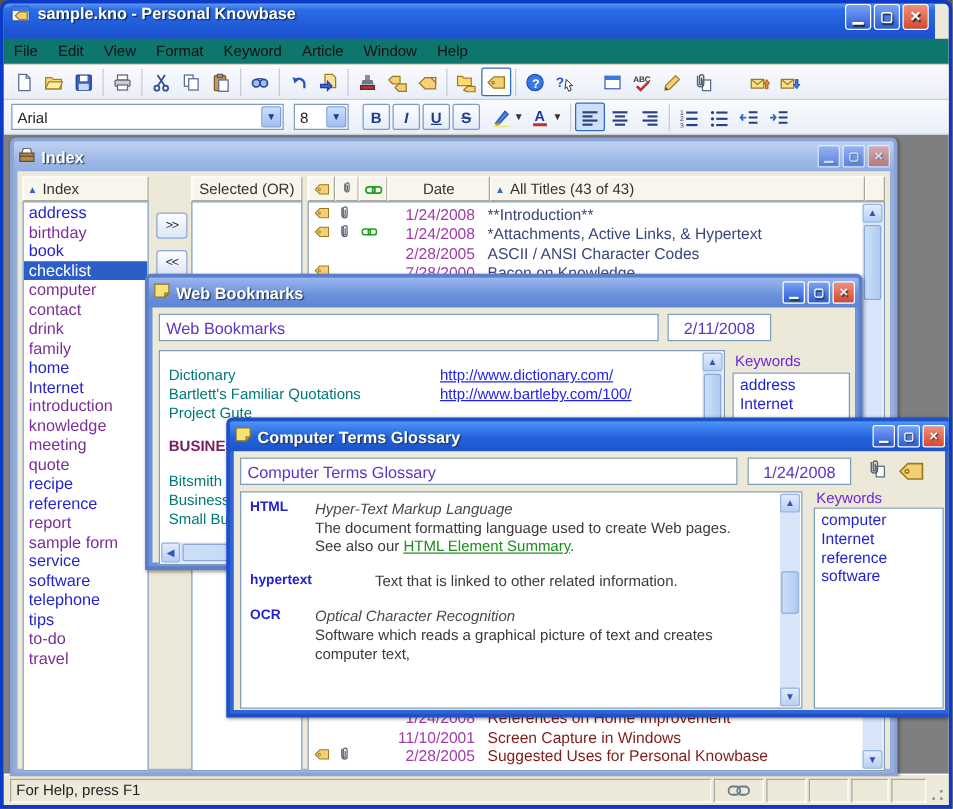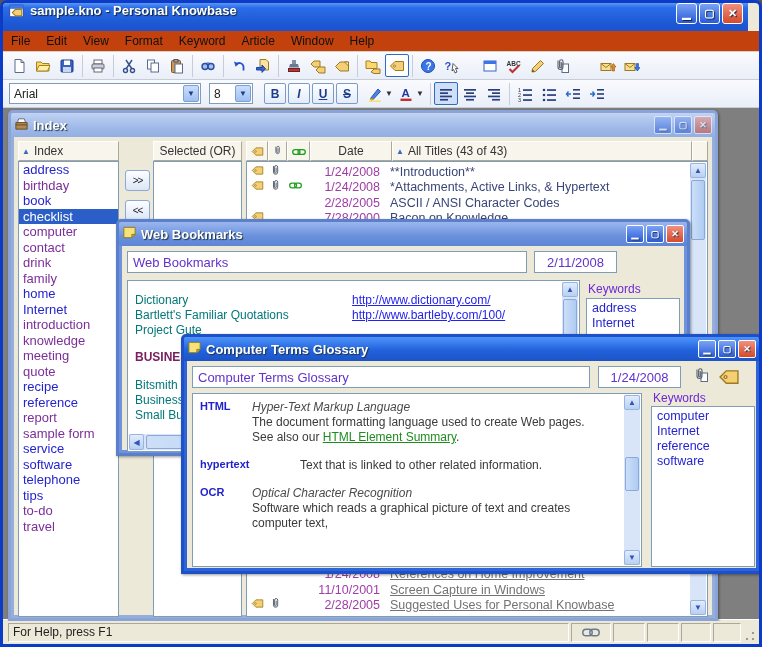--- a/index.html
+++ b/index.html
@@ -13,21 +13,21 @@
     background:linear-gradient(180deg,#5A96F2 0%,#2A6CE8 12%,#1D56D2 55%,#1A4EC4 100%);
     display:flex;align-items:flex-start;padding:0 5px;color:#fff;font-weight:bold;font-size:13px;
     text-shadow:1px 1px 1px #123;}
   .cap-btn{width:21px;height:21px;border-radius:3px;border:1px solid #fff;
     display:flex;align-items:center;justify-content:center;color:#fff;font-size:11px;
     font-weight:bold;margin-left:2px;}
   .btn-blue{background:linear-gradient(180deg,#7AA2F4,#2A5CD8);}
   .btn-red{background:linear-gradient(180deg,#F09080,#D6492A);}
   .btn-dim{opacity:.55;}
   
-  #menubar{left:0;top:28px;right:0;height:21px;background:#c2410c;display:flex;
+  #menubar{left:0;top:28px;right:0;height:21px;background:#0f766e;display:flex;
     align-items:center;font-size:12px;color:#111;border-bottom:1px solid #D8D4C4;}
   .menu-item{padding:2px 8px;}
   .toolbar{left:0;right:0;background:linear-gradient(180deg,#FAFBFE,#E9EEF8);
     display:flex;align-items:center;border-bottom:1px solid #C9CDD6;}
   #toolbar1{top:49px;height:28px;padding:0 4px;}
   #toolbar2{top:77px;height:28px;padding:0 6px;}
   .tb-btn{width:24px;height:23px;display:flex;align-items:center;justify-content:center;
     border:1px solid transparent;border-radius:2px;}
   .tb-btn svg{width:16px;height:16px;}
   .tb-pressed{background:#fff;border:1px solid #316AC5;}
@@ -74,21 +74,21 @@
   .kw-purple{color:#7B2E99;}
   .kw-sel{background:#2B5FC7;color:#fff;}
   .mv-btn{position:absolute;width:25px;height:21px;border:1px solid #8CA8D8;border-radius:3px;
     background:linear-gradient(180deg,#FDFEFF,#DCE6F6);font-size:10px;color:#223;
     display:flex;align-items:center;justify-content:center;letter-spacing:-1px;}
   .trow{display:flex;align-items:center;height:15.5px;font-size:12.5px;white-space:nowrap;}
   .tcell-ic{width:20px;display:flex;justify-content:center;}
   .tcell-ic svg{width:13px;height:13px;}
   .tcell-date{width:78px;text-align:right;color:#A03CA8;padding-right:4px;}
   .ttl-top{color:#3A4678;padding-left:6px;}
-  .ttl-bot{color:#737373;padding-left:6px;text-decoration:underline;}
+  .ttl-bot{color:#7f1d1d;padding-left:6px;}
   
   #win-bm{left:113px;top:111px;width:574px;height:237px;background:#6E92DC;border:3px solid #5A80CC;}
   #win-bm .ctitle{background:linear-gradient(180deg,#9AB6EE 0%,#6A90DC 60%,#5E86D6 100%);left:0;right:0;}
   .bm-line{display:flex;height:15px;font-size:12px;white-space:nowrap;gap:22px;}
   .bm-name{color:#007878;width:195px;overflow:hidden;}
   .bm-url{color:#2222EE;text-decoration:underline;}
   .bm-section{color:#7A2060;font-weight:bold;font-size:12px;height:15px;margin:12px 0 13px 0;}
   .kwpanel-label{font-size:12px;color:#6d28d9;}
   .kwpanel{font-size:12.5px;color:#2424CE;padding:2px 5px;line-height:15px;}
   
@@ -294,21 +294,21 @@
     <span class="tb-btn">
         <svg viewBox="0 0 16 16">
           <rect x="1" y="5.5" width="10" height="7" fill="#F8DE8E" stroke="#9A7B22"></rect>
           <path d="M1 5.5 L6 9.5 L11 5.5" fill="none" stroke="#9A7B22"></path>
           <path d="M12.4 5.6 V9.6 H10.8 L13.4 13 L15.9 9.6 H14.4 V5.6 Z" fill="#3A76E8" stroke="#1D4FB0" stroke-width="0.7"></path>
         </svg>
       </span>
   </div>
 
   <div id="toolbar2" class="toolbar abs">
-    <span class="combo" style="width:192px;">
+    <span class="combo" style="width:218px;">
       <span>Arial</span>
       <span class="arrow">▼</span>
     </span>
     <span style="width:8px;"></span>
     <span class="combo" style="width:44px;">
       <span>8</span>
       <span class="arrow">▼</span>
     </span>
     <span style="width:10px;"></span>
     <span class="fmt-btn">B</span>

